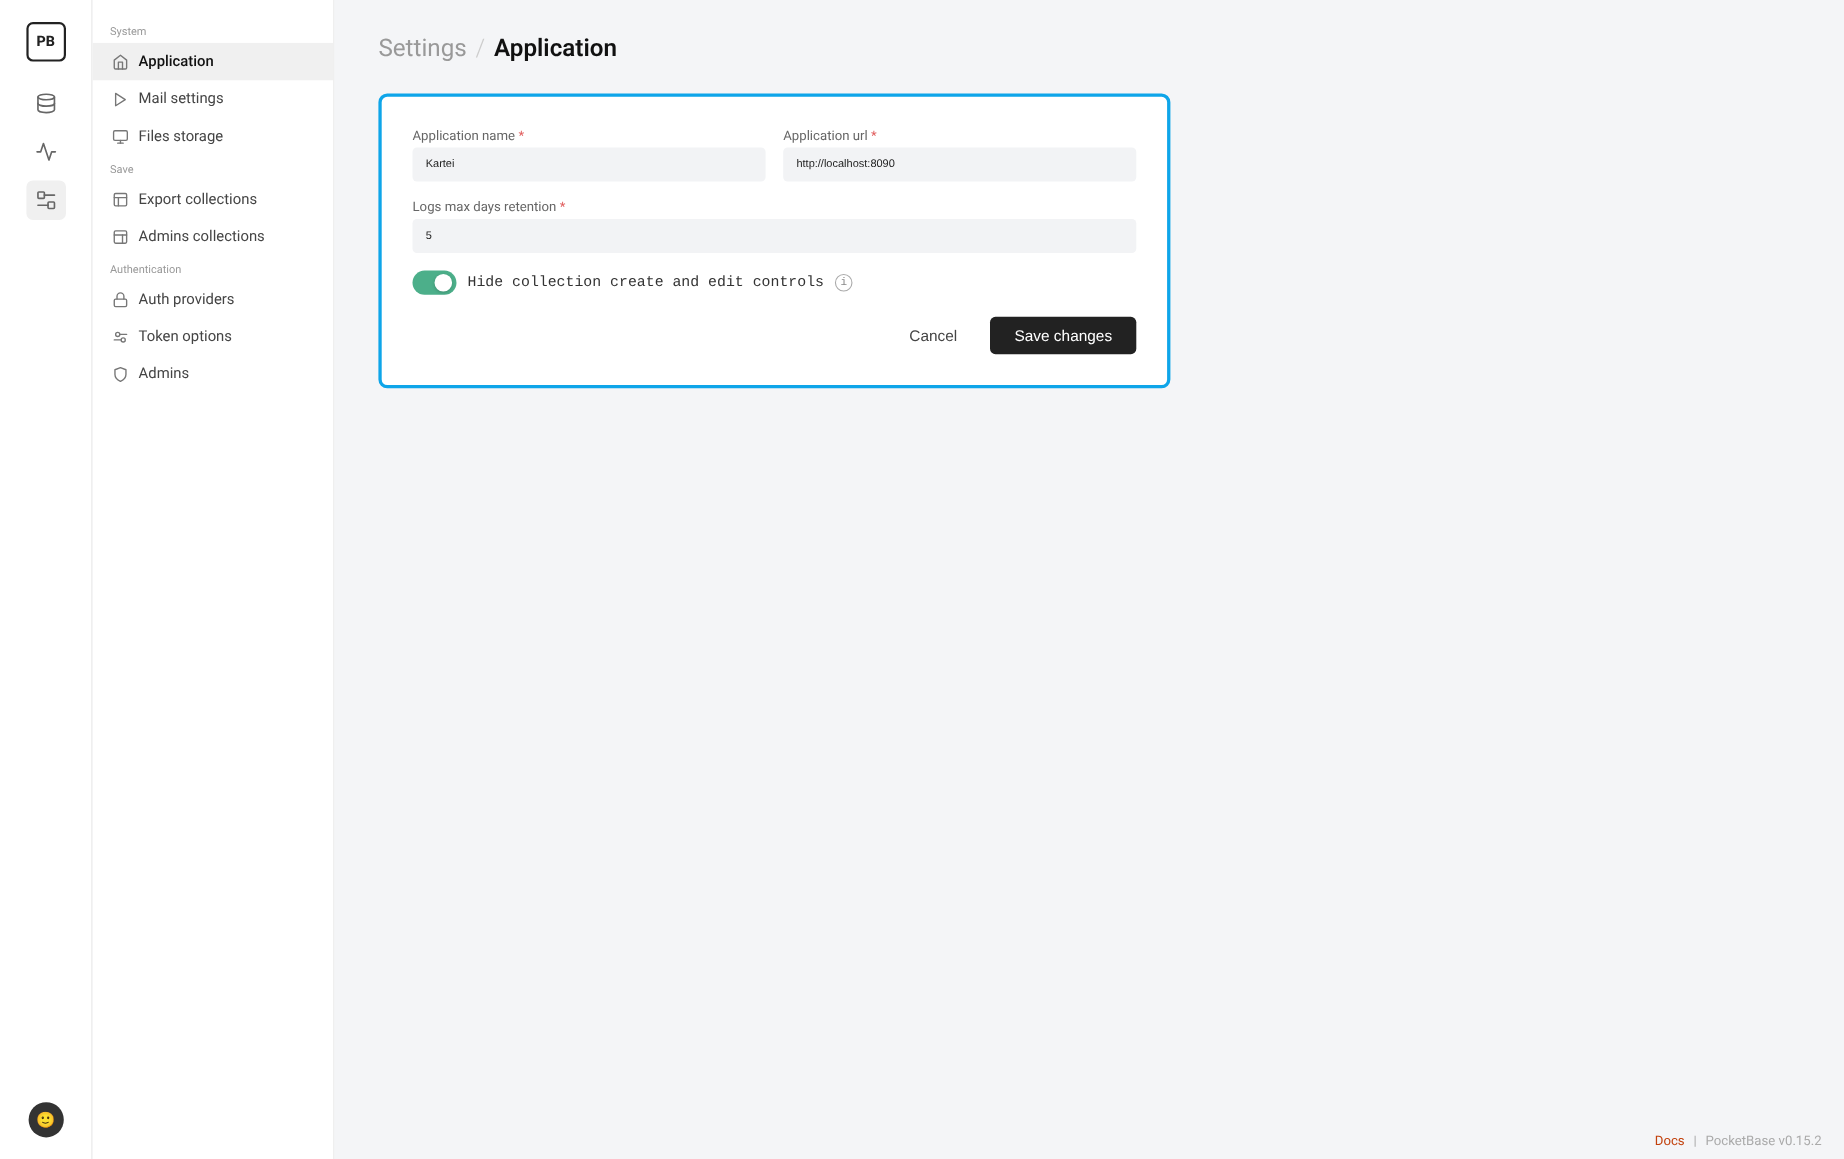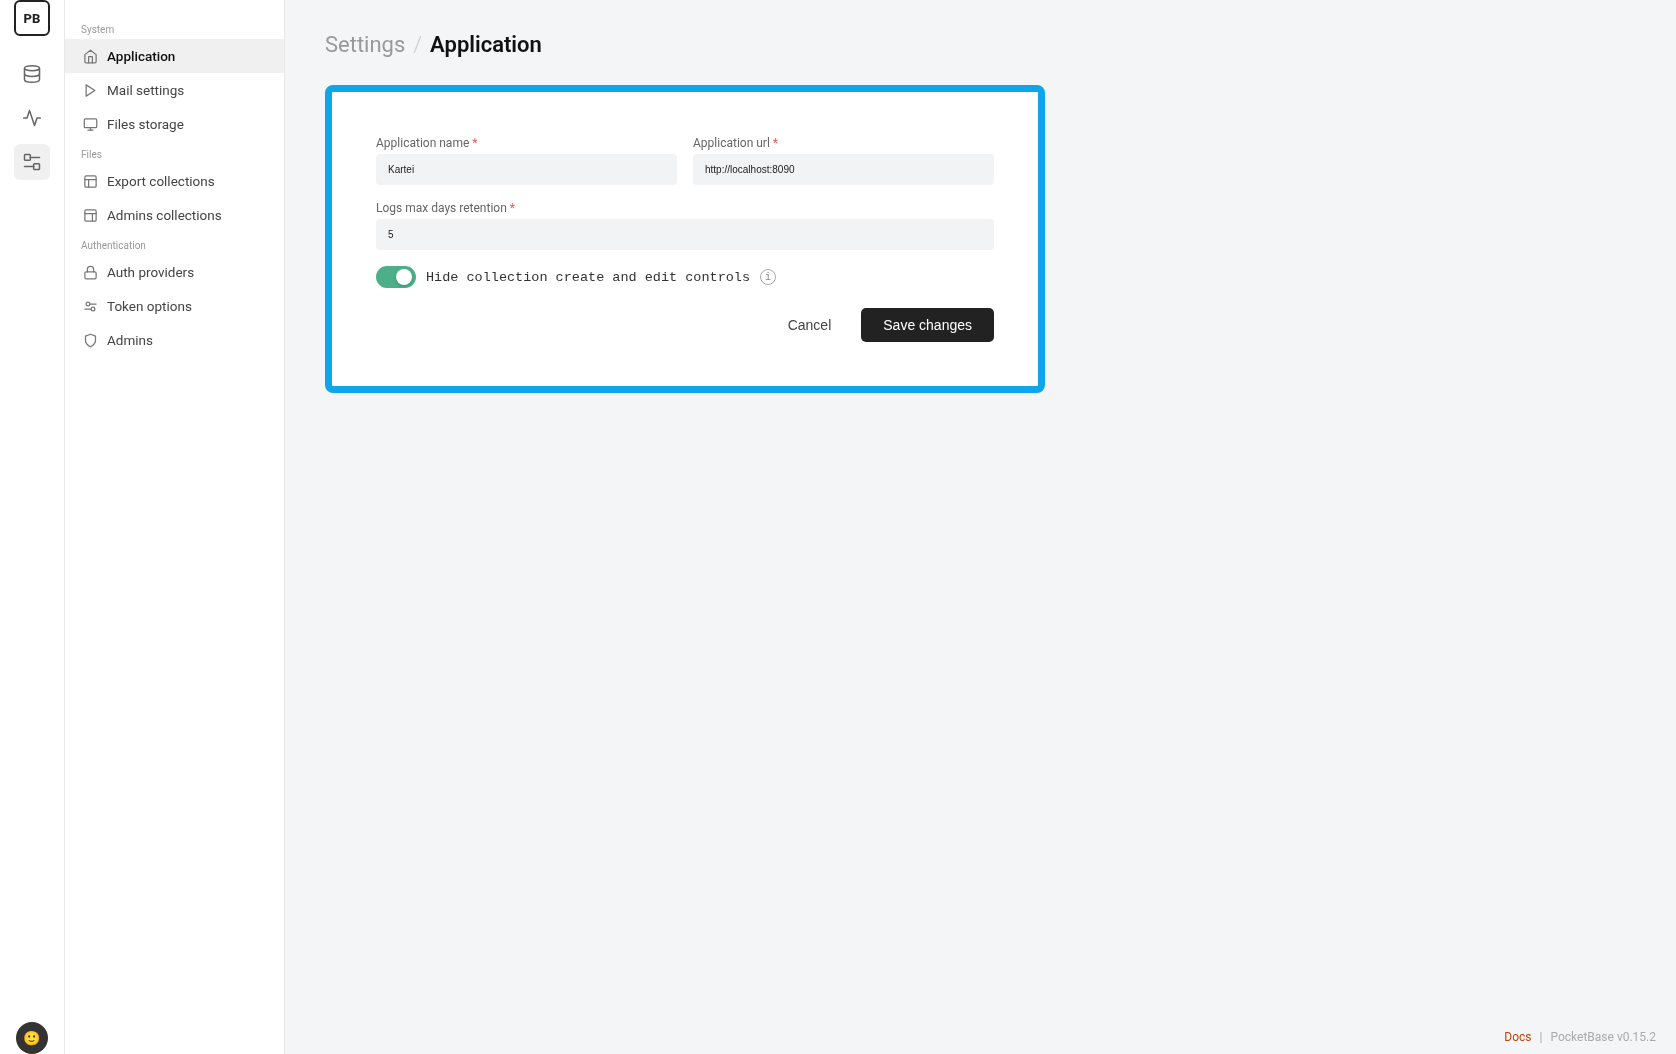--- a/index.html
+++ b/index.html
@@ -1,26 +1,26 @@
 <!DOCTYPE html>
 <html><head>
   <meta charset="utf-8">
   <style>
     * { box-sizing: border-box; margin: 0; padding: 0; }
     body { font-family: -apple-system, BlinkMacSystemFont, 'Segoe UI', Roboto, sans-serif; background: #f4f5f7; display: flex; height: 100vh; overflow: hidden; }
 
     
     .icon-sidebar {
-      width: 65px;
+      width: 84px;
       background: #fff;
       border-right: 1px solid #e8e8e8;
       display: flex;
       flex-direction: column;
       align-items: center;
-      padding: 0 0;
+      padding: 20px 0;
       gap: 8px;
       z-index: 10;
     }
     .icon-sidebar .logo {
       width: 36px;
       height: 36px;
       border: 2px solid #222;
       border-radius: 6px;
       display: flex;
       align-items: center;
@@ -116,22 +116,22 @@
     }
     .breadcrumb .breadcrumb-sep {
       color: #ccc;
       font-weight: 300;
     }
 
     
     .form-card {
       background: #fff;
       border-radius: 8px;
-      border: 7px solid #0ea5e9;
-      padding: 44px;
+      border: 3px solid #0ea5e9;
+      padding: 28px;
       max-width: 720px;
     }
 
     .form-row {
       display: flex;
       gap: 16px;
       margin-bottom: 16px;
     }
     .form-group {
       flex: 1;
@@ -308,21 +308,21 @@
     <span class="nav-icon-small">
       <svg width="15" height="15" viewBox="0 0 24 24" fill="none" stroke="currentColor" stroke-width="2" stroke-linecap="round" stroke-linejoin="round">
         <rect x="2" y="3" width="20" height="14" rx="2"></rect>
           <line x1="8" y1="21" x2="16" y2="21"></line>
           <line x1="12" y1="17" x2="12" y2="21"></line>
       </svg>
     </span>
     <span>Files storage</span>
   </div>
 
-  <div class="nav-section-title">Files</div>
+  <div class="nav-section-title">Save</div>
 
   <div class="nav-item">
     <span class="nav-icon-small">
       <svg width="15" height="15" viewBox="0 0 24 24" fill="none" stroke="currentColor" stroke-width="2" stroke-linecap="round" stroke-linejoin="round">
         <rect x="3" y="3" width="18" height="18" rx="2"></rect>
           <line x1="3" y1="9" x2="21" y2="9"></line>
           <line x1="9" y1="21" x2="9" y2="9"></line>
       </svg>
     </span>
     <span>Export collections</span>

